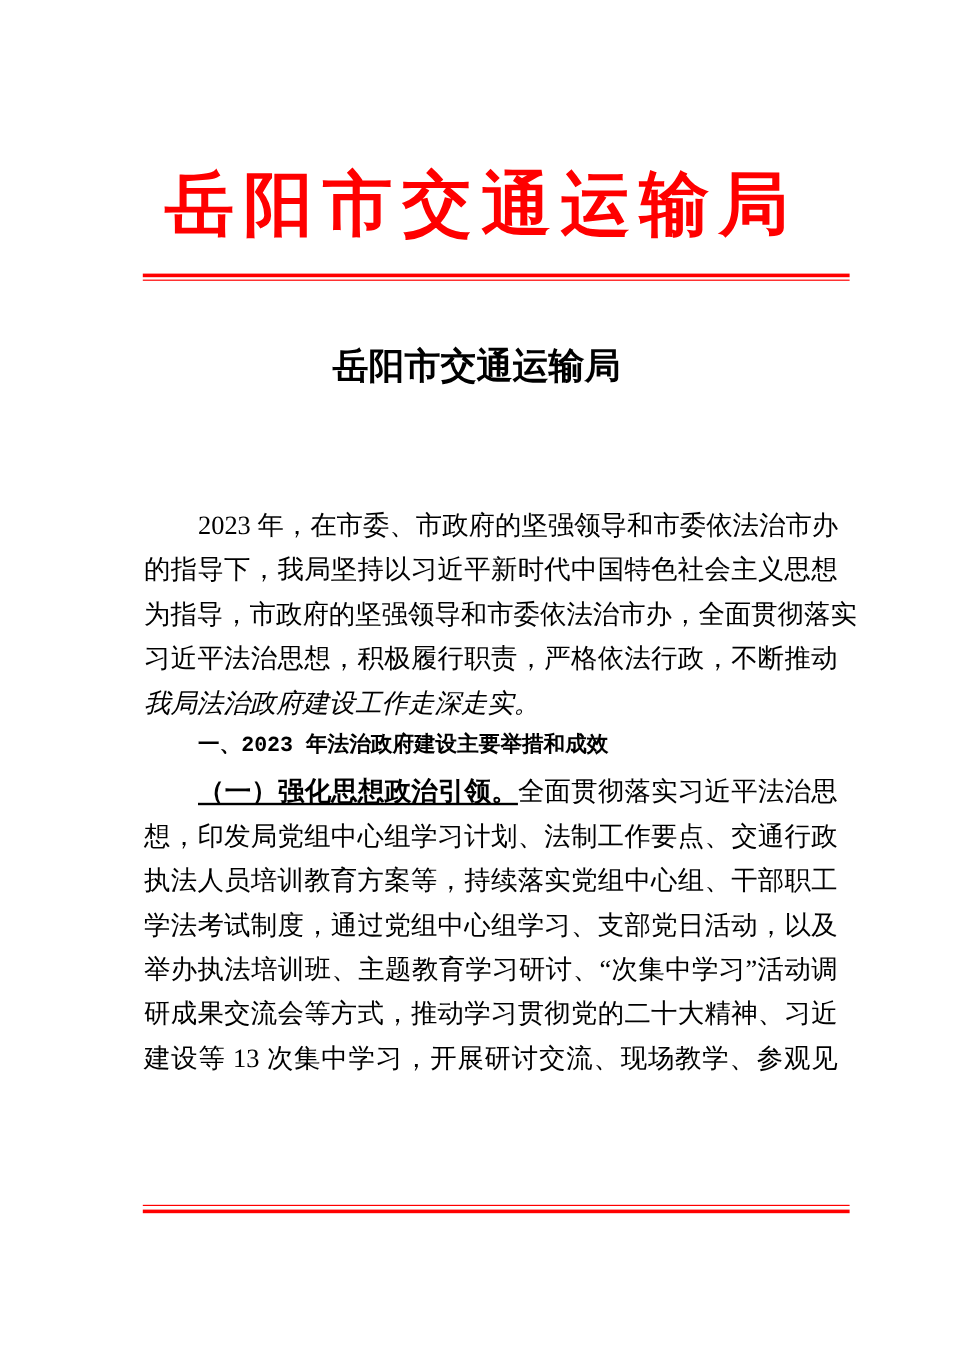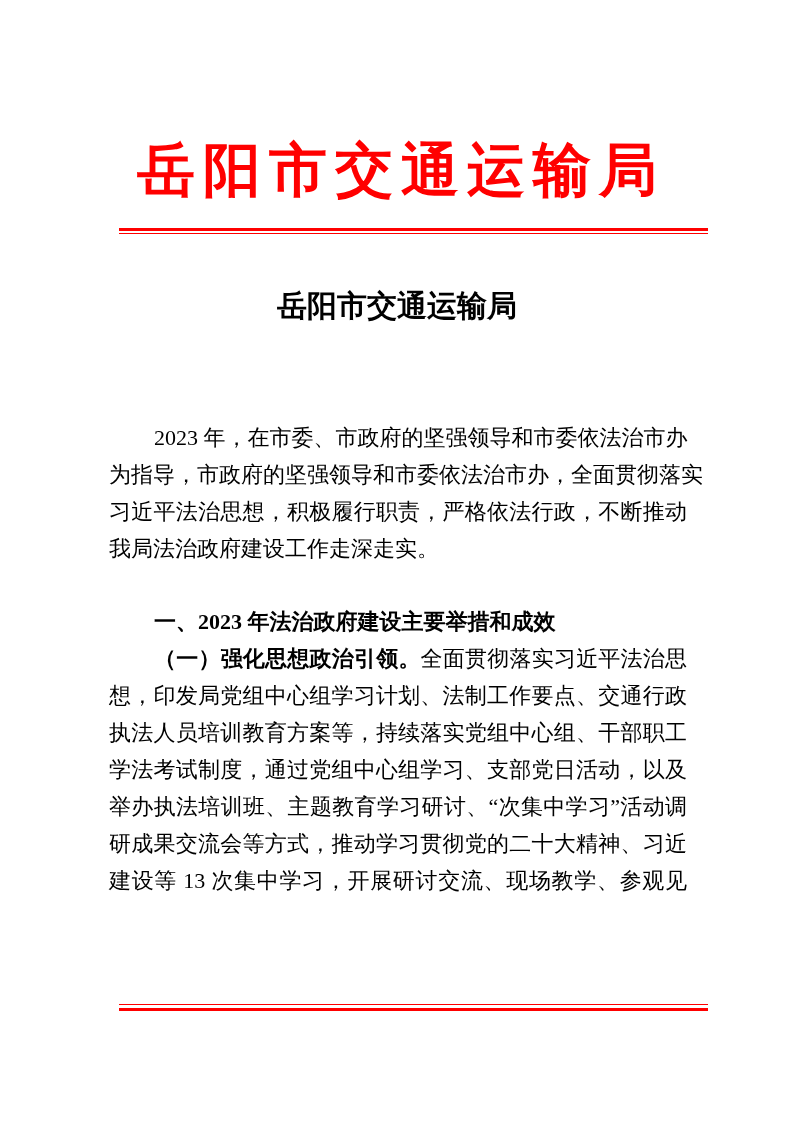--- a/index.html
+++ b/index.html
@@ -56,46 +56,45 @@
     font-weight: 700;
     font-size: 30px;
     line-height: 47px;
     white-space: nowrap;
   }
 
   
   .body-text {
     position: absolute;
     top: 419px;
-    left: 109px;
+    left: 120px;
     width: 578px;
     font-size: 22px;
     line-height: 37px;
   }
   .bodyline {
     height: 37px;
     white-space: nowrap;
     text-align: justify;
     text-align-last: justify;
     text-justify: inter-character;
     overflow: visible;
   }
   .p1 .bodyline:first-child { text-indent: 45px; }
-  .p1 .bodyline:last-child  { text-align-last: left; }
+  .p1 .bodyline:last-child  { text-align-last: left; font-style: italic; }
   .indent { text-indent: 45px; }
   .heading {
-    font-family: Liberation Serif, serif;
+    font-family: Liberation Mono, monospace;
     font-weight: 700;
-    font-size: 22px;
+    font-size: 18px;
     height: 37px;
     text-indent: 45px;
     white-space: nowrap;
-    margin-top: 36px;
   }
-  .lead-bold { font-weight: 700; }
+  .lead-bold { font-weight: 700; text-decoration: underline; }
 </style>
 </head>
 <body>
 
 <div class="page">
 
   <div class="letterhead">岳阳市交通运输局</div>
 
   <div class="rule rule-top">
     <div class="line-thick"></div>
@@ -103,20 +102,21 @@
   </div>
 
   <div class="doc-title">
     <div>岳阳市交通运输局</div>
   </div>
 
   <div class="body-text">
 
     <div class="para p1">
         <div class="bodyline">2023 年，在市委、市政府的坚强领导和市委依法治市办</div>
+        <div class="bodyline">的指导下，我局坚持以习近平新时代中国特色社会主义思想</div>
         <div class="bodyline">为指导，市政府的坚强领导和市委依法治市办，全面贯彻落实</div>
         <div class="bodyline">习近平法治思想，积极履行职责，严格依法行政，不断推动</div>
         <div class="bodyline">我局法治政府建设工作走深走实。</div>
       </div>
 
     <div class="heading">一、2023 年法治政府建设主要举措和成效</div>
 
     <div class="bodyline indent"><span class="lead-bold">（一）强化思想政治引领。</span><span>全面贯彻落实习近平法治思</span></div>
 
     <div class="para p2">

